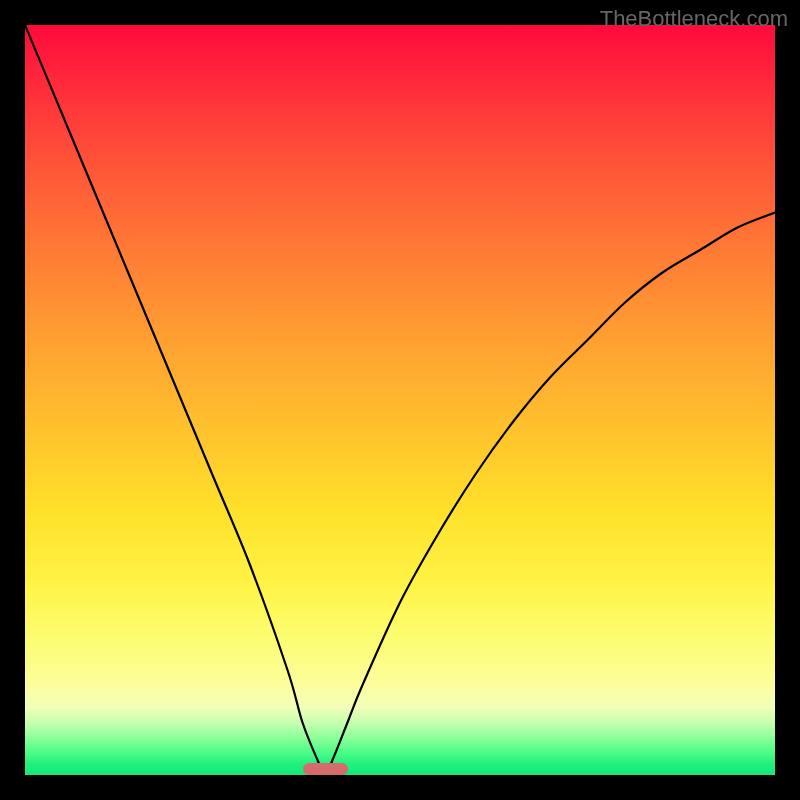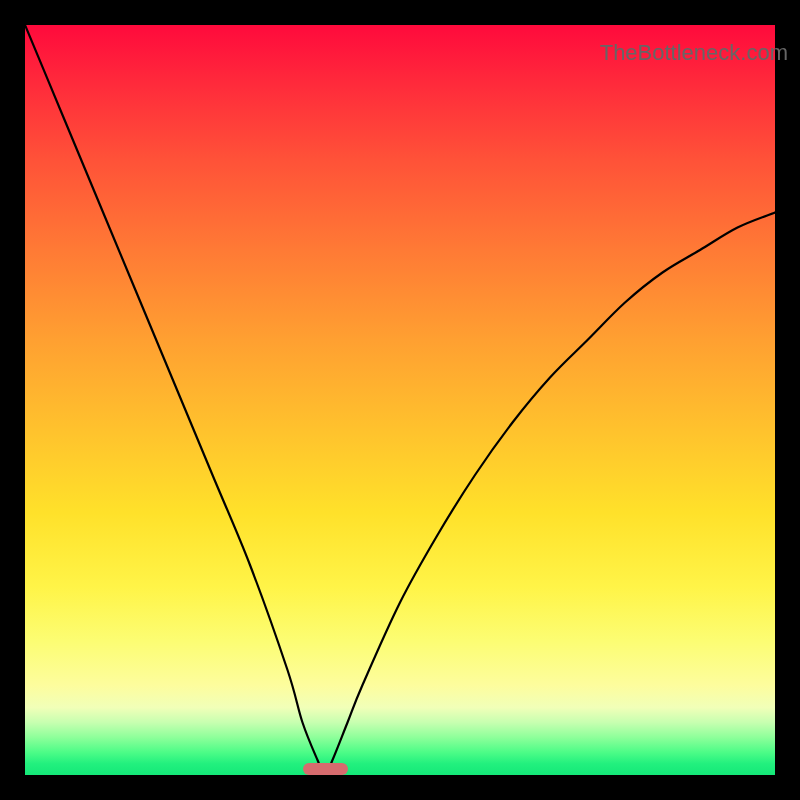--- a/index.html
+++ b/index.html
@@ -12,21 +12,20 @@
     font-family: Arial, sans-serif;
   }
   .watermark {
     position: absolute;
     top: 6px;
     right: 12px;
     color: #666;
     font-size: 22px;
     font-weight: 500;
     z-index: 10;
-    margin-top: 34px;
   }
   .plot-area {
     position: absolute;
     left: 25px;
     top: 25px;
     width: 750px;
     height: 750px;
     overflow: hidden;
   }
   .gradient-bg {

